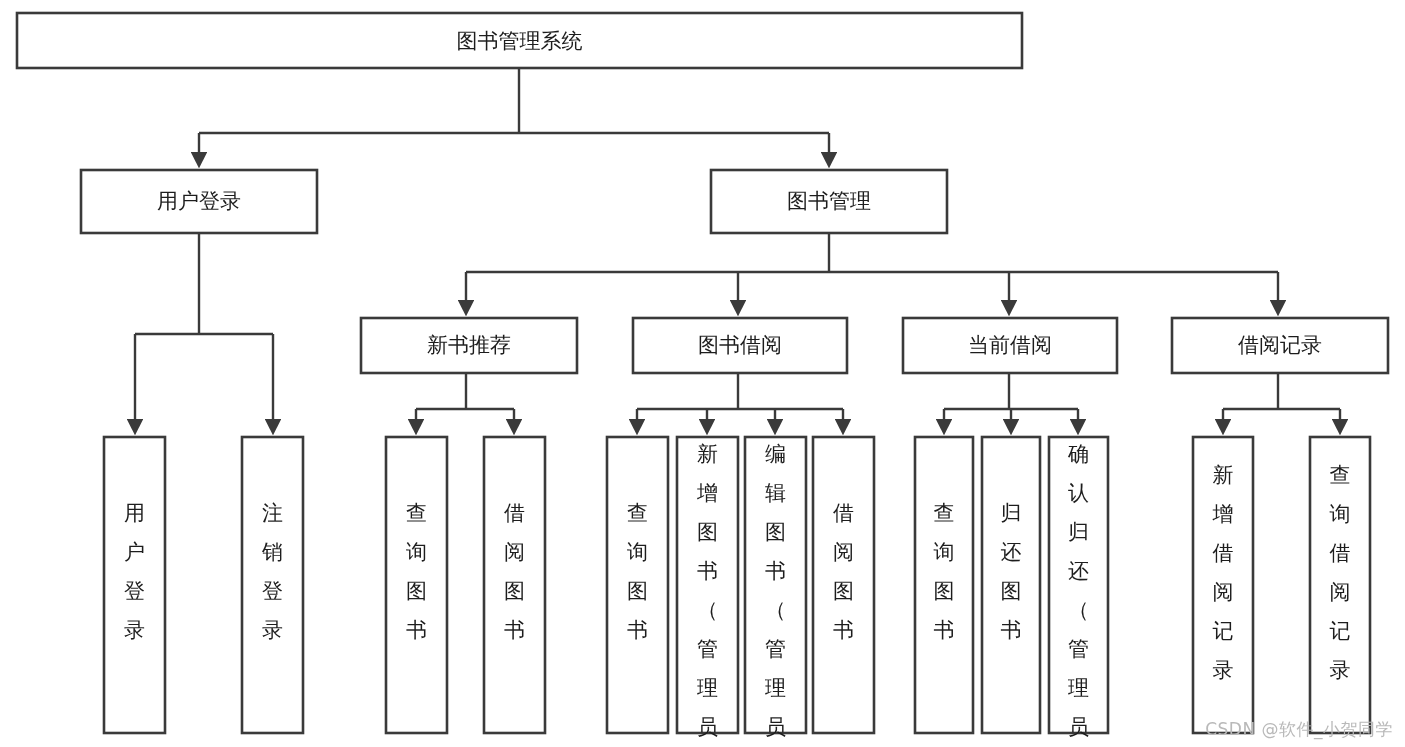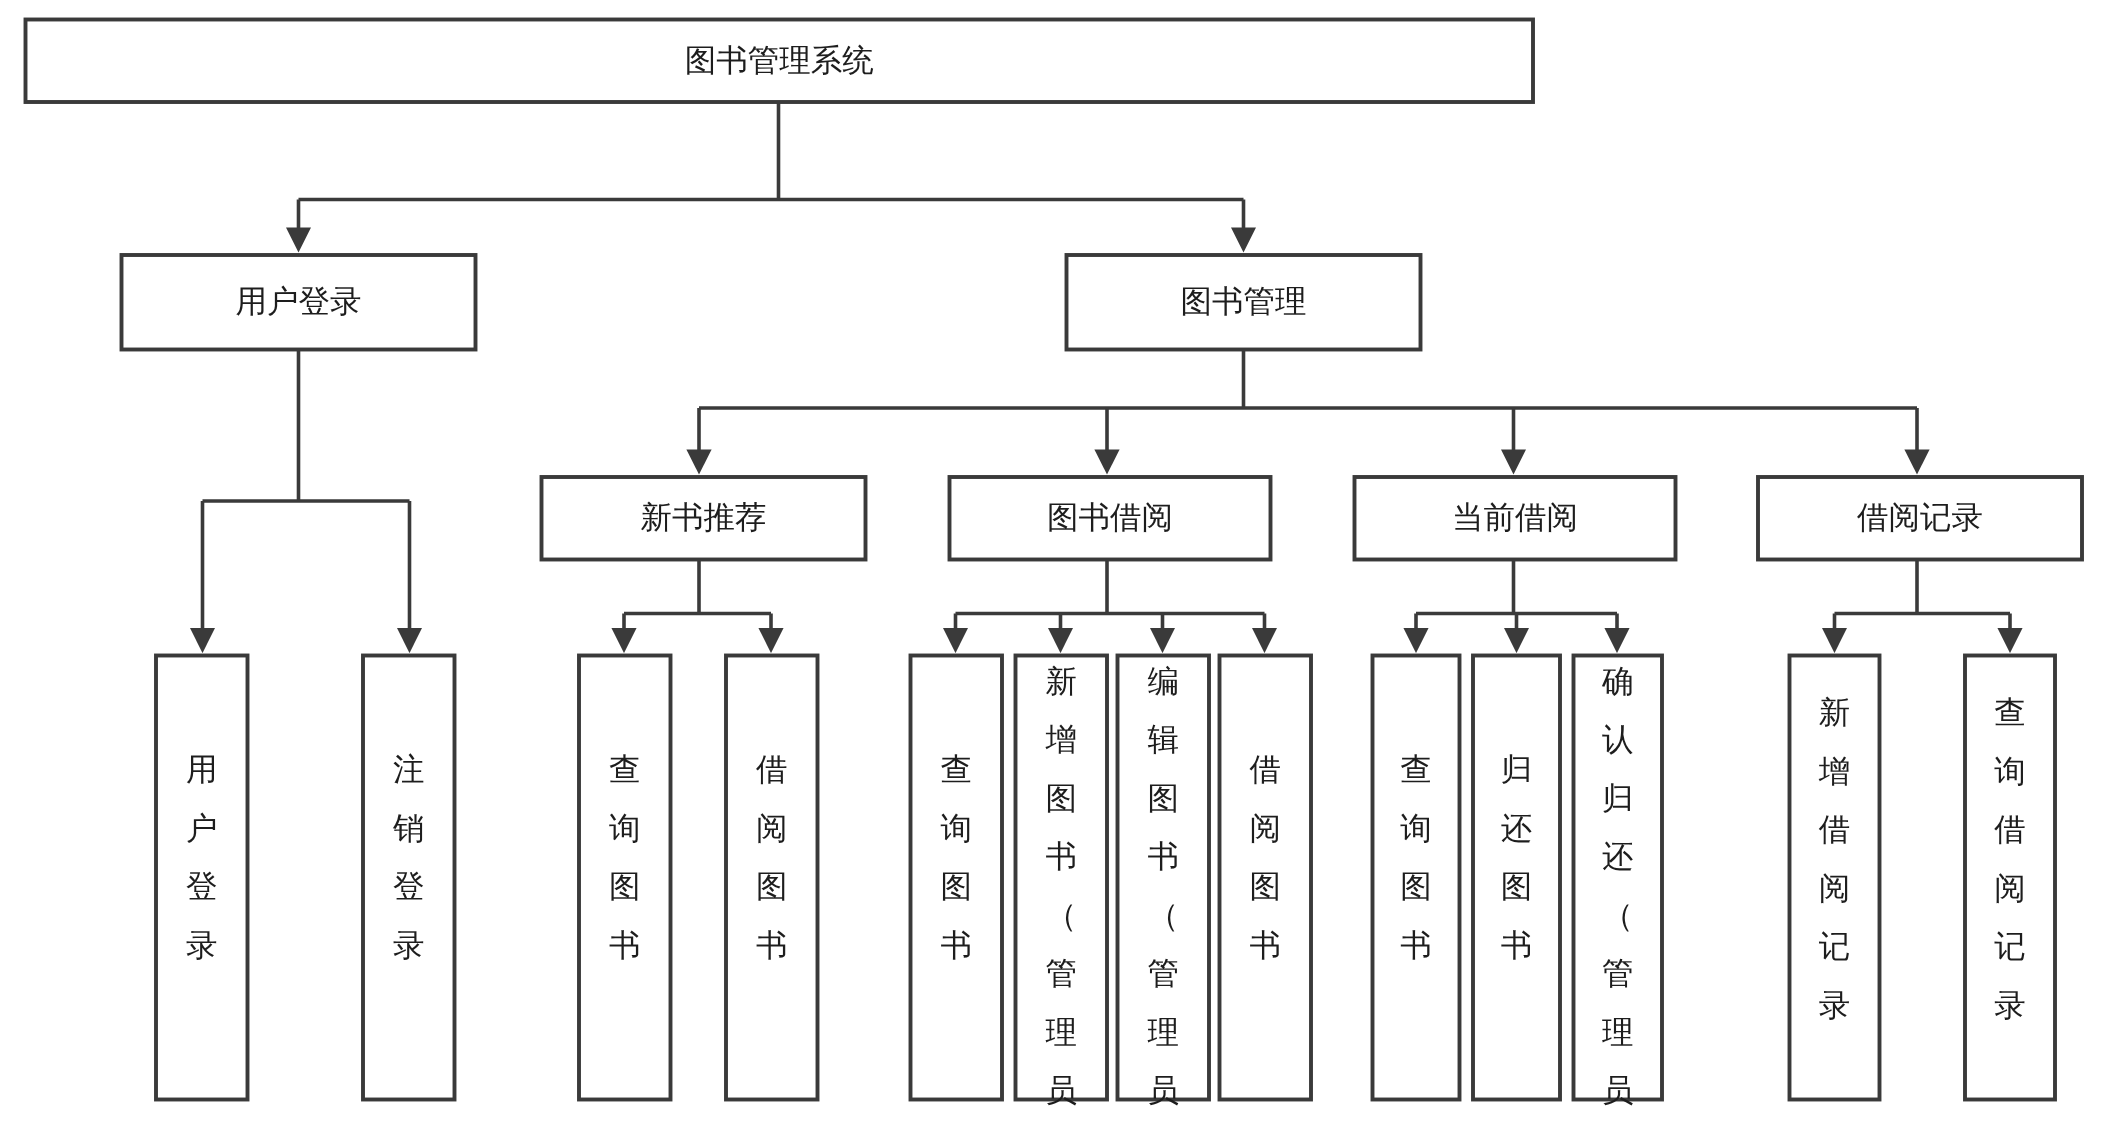--- a/index.html
+++ b/index.html
@@ -221,14 +221,15 @@
       </g>
 
       <g>
         <rect class="node-box" x="1310" y="437" width="60" height="296"></rect>
         <text class="node-label-v" x="1340" y="482"><tspan x="1340" y="482">查</tspan><tspan x="1340" y="521">询</tspan><tspan x="1340" y="560">借</tspan><tspan x="1340" y="599">阅</tspan><tspan x="1340" y="638">记</tspan><tspan x="1340" y="677">录</tspan></text>
       </g>
 
     </g>
   </svg>
 
+  <div class="watermark">CSDN @软件_小贺同学</div>
 
 </div>
 
 </body></html>

